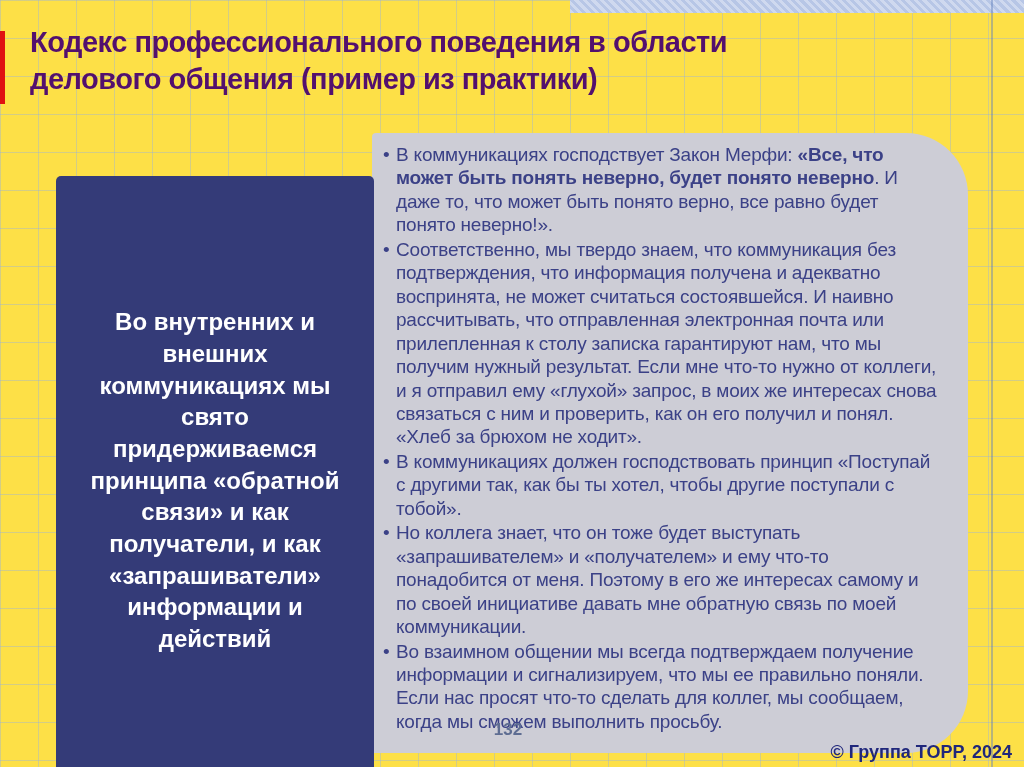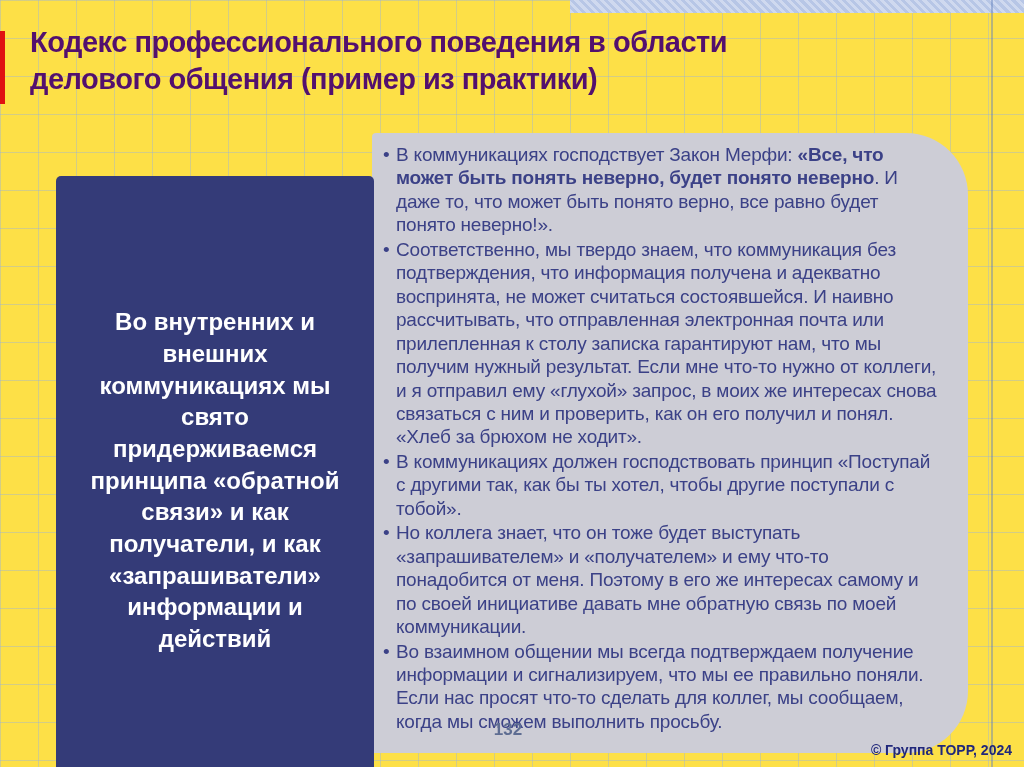--- a/index.html
+++ b/index.html
@@ -51,21 +51,21 @@
   .bullet-list li { position:relative; padding-left:13px; margin:0 0 1px 0; }
   .bullet-list li::before { content:"\2022"; position:absolute; left:0; top:0; }
   .bold { font-weight:bold; }
 
   .page-number {
     position:absolute; left:468px; top:720px; width:80px; text-align:center;
     font-size:17px; font-weight:bold; color:#5e6d92; z-index:3;
   }
   .copyright {
     position:absolute; right:12px; top:742px;
-    font-size:14px; font-weight:bold; color:#20277b; z-index:3;margin-left:48px;
+    font-size:18px; font-weight:bold; color:#20277b; z-index:3;margin-left:48px;
   }
 </style>
 </head>
 <body>
 
 <div class="slide">
   <div class="grid"></div>
   <div class="top-hatch"></div>
   <div class="right-line"></div>
   <div class="red-bar"></div>

